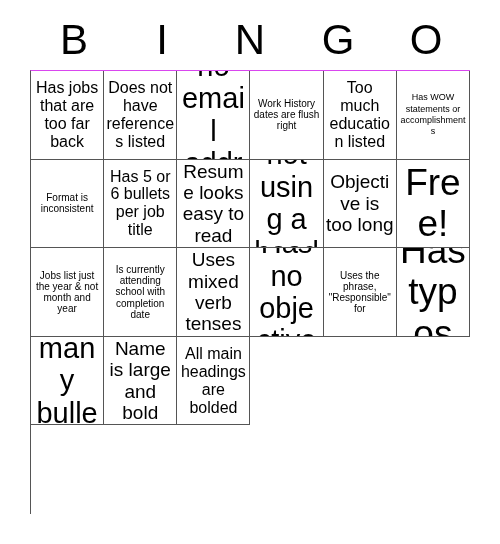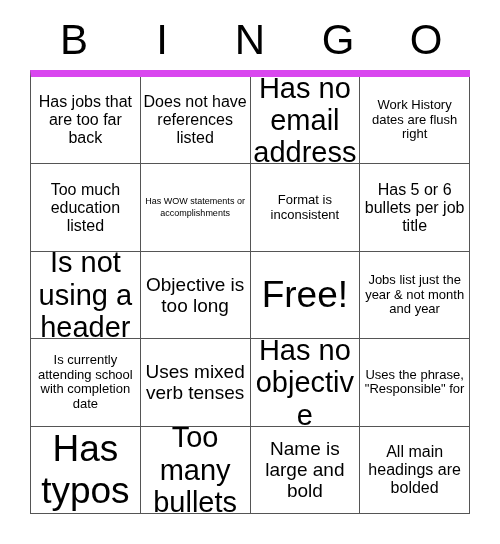--- a/index.html
+++ b/index.html
@@ -45,23 +45,23 @@
   }
 
   
   #bingo-grid {
     position: absolute;
     left: 30px;
     top: 70px;
     width: 440px;
     height: 444px;
     display: grid;
-    grid-template-columns: repeat(4, 1fr);
+    grid-template-columns: repeat(6, 1fr);
     grid-template-rows: repeat(5, 1fr);
-    border-top: 7px solid #d946ef;
+    border-top: 1px solid #d946ef;
     border-left: 1px solid #555555;
     box-sizing: border-box;
     background: #ffffff;
   }
   .bingo-cell {
     border-right: 1px solid #555555;
     border-bottom: 1px solid #555555;
     box-sizing: border-box;
     display: flex;
     align-items: center;
@@ -73,21 +73,21 @@
   }
   .cell-text {
     display: block;
     width: 100%;
     line-height: 1.12;
     word-wrap: break-word;
   }
 
   
   .fs-xs   { font-size: 9px;  line-height: 1.25; }
-  .fs-sm   { font-size: 13px; }
+  .fs-sm   { font-size: 10px; }
   .fs-md   { font-size: 16px; }
   .fs-lg   { font-size: 19px; }
   .fs-xl   { font-size: 29px; }
   .fs-xxl  { font-size: 37px; }
 </style>
 </head>
 <body>
 
 <div id="bingo-card">
 
@@ -119,20 +119,23 @@
 
     <div class="bingo-cell">
         <span class="cell-text fs-xs">Has WOW statements or accomplishments</span>
       </div>
     <div class="bingo-cell">
         <span class="cell-text fs-sm">Format is inconsistent</span>
       </div>
     <div class="bingo-cell">
         <span class="cell-text fs-md">Has 5 or 6 bullets per job title</span>
       </div>
+    <div class="bingo-cell">
+        <span class="cell-text fs-lg">Resume looks easy to read</span>
+      </div>
 
     <div class="bingo-cell">
         <span class="cell-text fs-xl">Is not using a header</span>
       </div>
     <div class="bingo-cell">
         <span class="cell-text fs-lg">Objective is too long</span>
       </div>
     <div class="bingo-cell">
         <span class="cell-text fs-xxl">Free!</span>
       </div>

